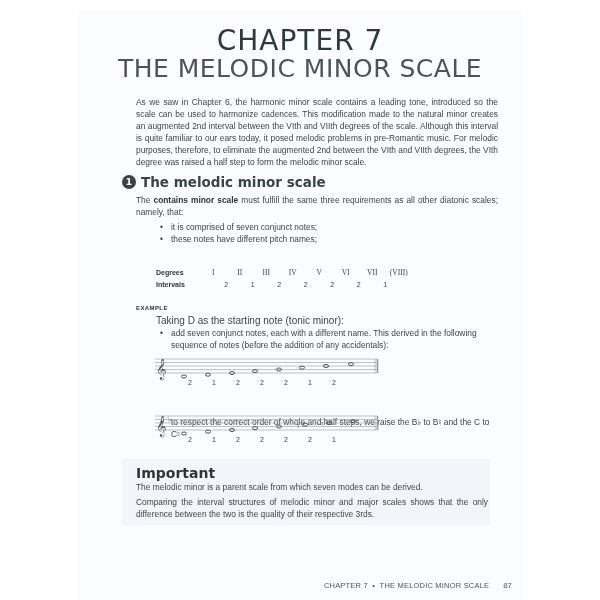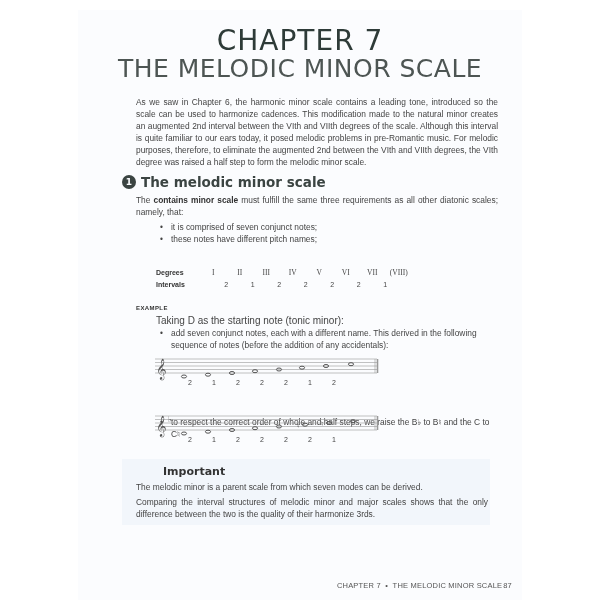--- a/index.html
+++ b/index.html
@@ -26,24 +26,24 @@
   .tcell { width:26.5px; text-align:center; font-family:"Liberation Serif", serif; font-size:7.5px; }
   .icell { width:26.5px; text-align:center; font-size:7px; }
   .ex-label { position:absolute; left:136px; top:305px; font-size:6px; font-weight:bold; letter-spacing:0.4px; color:#333; }
   .ex-lead { position:absolute; left:136px; top:315px; font-size:10px; color:#444;margin-left:20px; }
   .b2 { top:327px; width:330px; }
   .b3 { top:416px; width:340px; }
   .staff { position:absolute; }
   .staff svg { display:block; }
   .staff-nums { position:absolute; font-size:7px; color:#444; }
   .imp { position:absolute; left:122px; top:459px; width:368px; height:66px; background:#f2f6fb; }
-  .imp-title { position:absolute; left:136px; top:465px; font-family:"DejaVu Sans", sans-serif; font-size:11px; font-weight:bold; color:#333;margin-left:27px; }
+  .imp-title { position:absolute; left:136px; top:465px; font-family:"DejaVu Sans", sans-serif; font-size:14px; font-weight:bold; color:#333; }
   .imp-p1 { position:absolute; left:136px; top:482px; width:350px; font-size:8.4px; color:#444; }
   .imp-p2 { position:absolute; left:136px; top:496px; width:352px; font-size:8.4px; line-height:12px; color:#444; text-align:justify; }
-  .footer { position:absolute; right:88px; top:581px; font-size:7.5px; color:#555; letter-spacing:0.2px; display:flex; gap:1px; }
+  .footer { position:absolute; right:88px; top:581px; font-size:7.5px; color:#555; letter-spacing:0.2px; display:flex; gap:14px; }
 </style>
 </head>
 <body>
 
 <div class="page"></div>
 
 <div class="ch-num">CHAPTER 7</div>
 <div class="ch-title">THE MELODIC MINOR SCALE</div>
 
 <div class="para intro">As we saw in Chapter 6, the harmonic minor scale contains a leading tone, introduced so the scale can be used to harmonize cadences. This modification made to the natural minor creates an augmented 2nd interval between the VIth and VIIth degrees of the scale. Although this interval is quite familiar to our ears today, it posed melodic problems in pre-Romantic music. For melodic purposes, therefore, to eliminate the augmented 2nd between the VIth and VIIth degrees, the VIth degree was raised a half step to form the melodic minor scale.</div>
@@ -165,18 +165,18 @@
   <span style="width:24px">2</span>
   <span style="width:24px">2</span>
   <span style="width:24px">2</span>
   <span style="width:24px">2</span>
   <span style="width:24px">1</span>
 </div>
 
 <div class="imp"></div>
 <div class="imp-title">Important</div>
 <div class="imp-p1">The melodic minor is a parent scale from which seven modes can be derived.</div>
-<div class="imp-p2">Comparing the interval structures of melodic minor and major scales shows that the only difference between the two is the quality of their harmonize 3rds.</div>
+<div class="imp-p2">Comparing the interval structures of melodic minor and major scales shows that the only difference between the two is the quality of their respective 3rds.</div>
 
 <div class="footer">
   <span style="white-space:pre">CHAPTER 7  •  THE MELODIC MINOR SCALE</span>
   <span>87</span>
 </div>
 
 </body></html>

